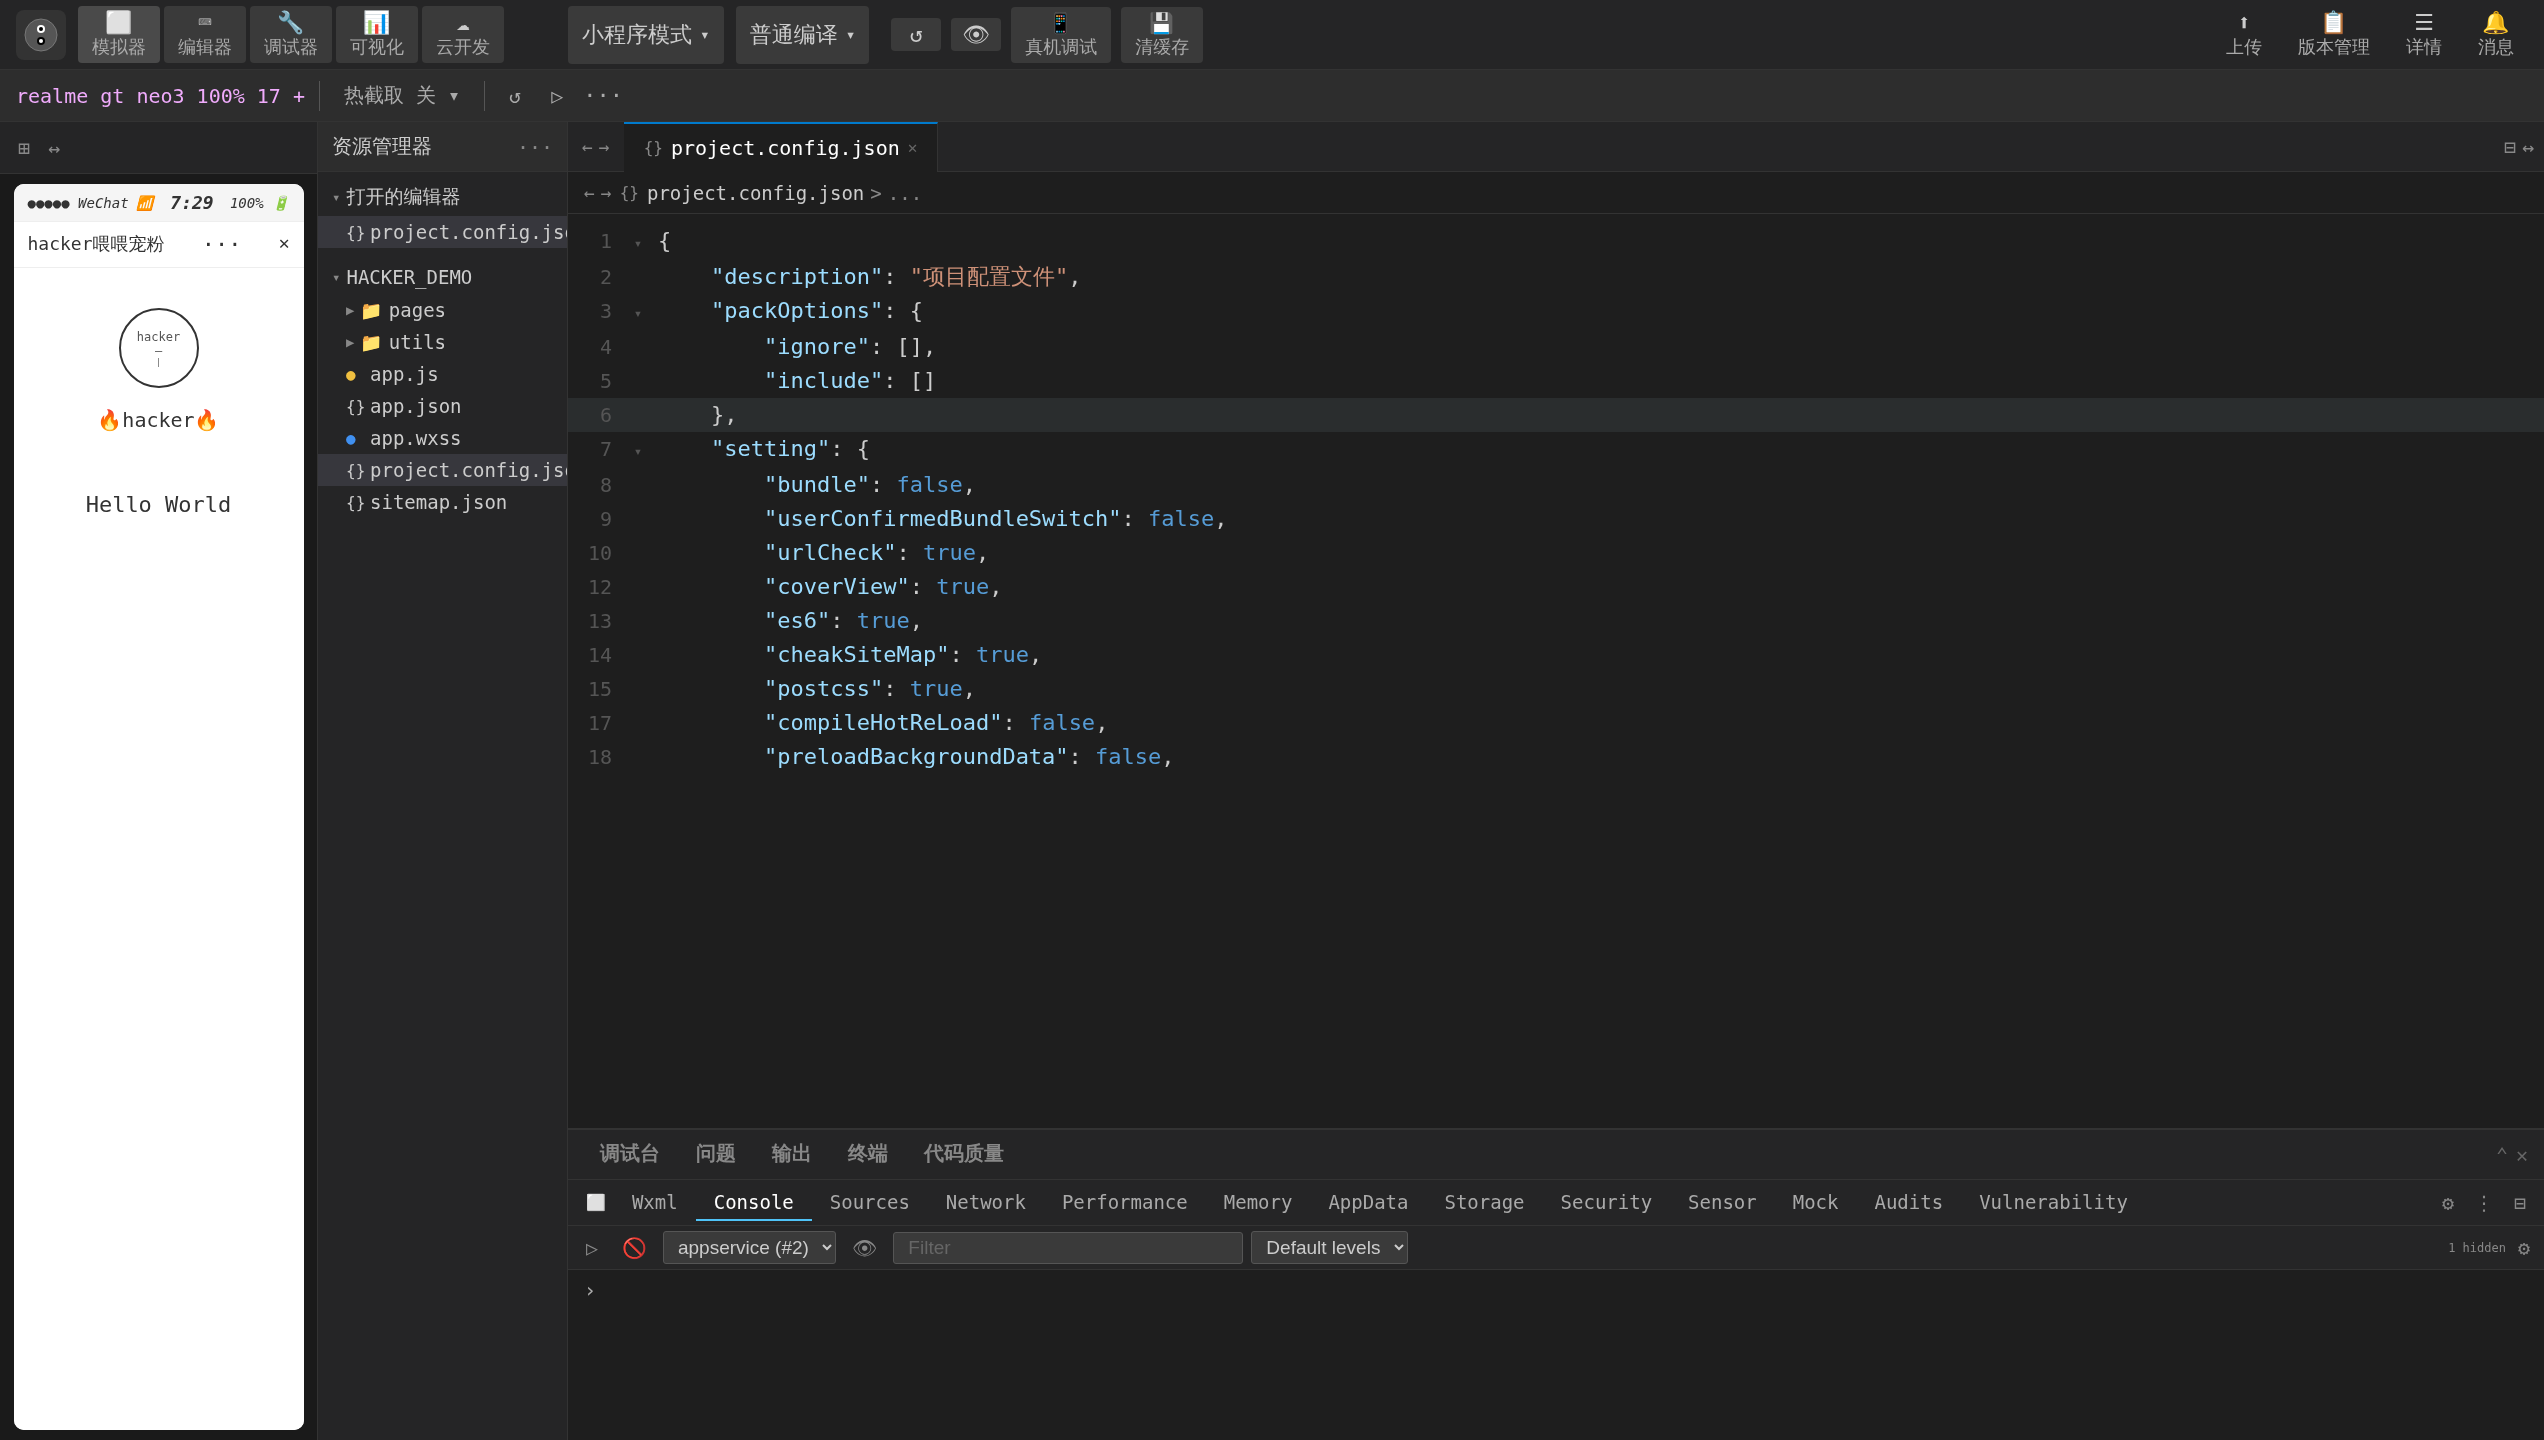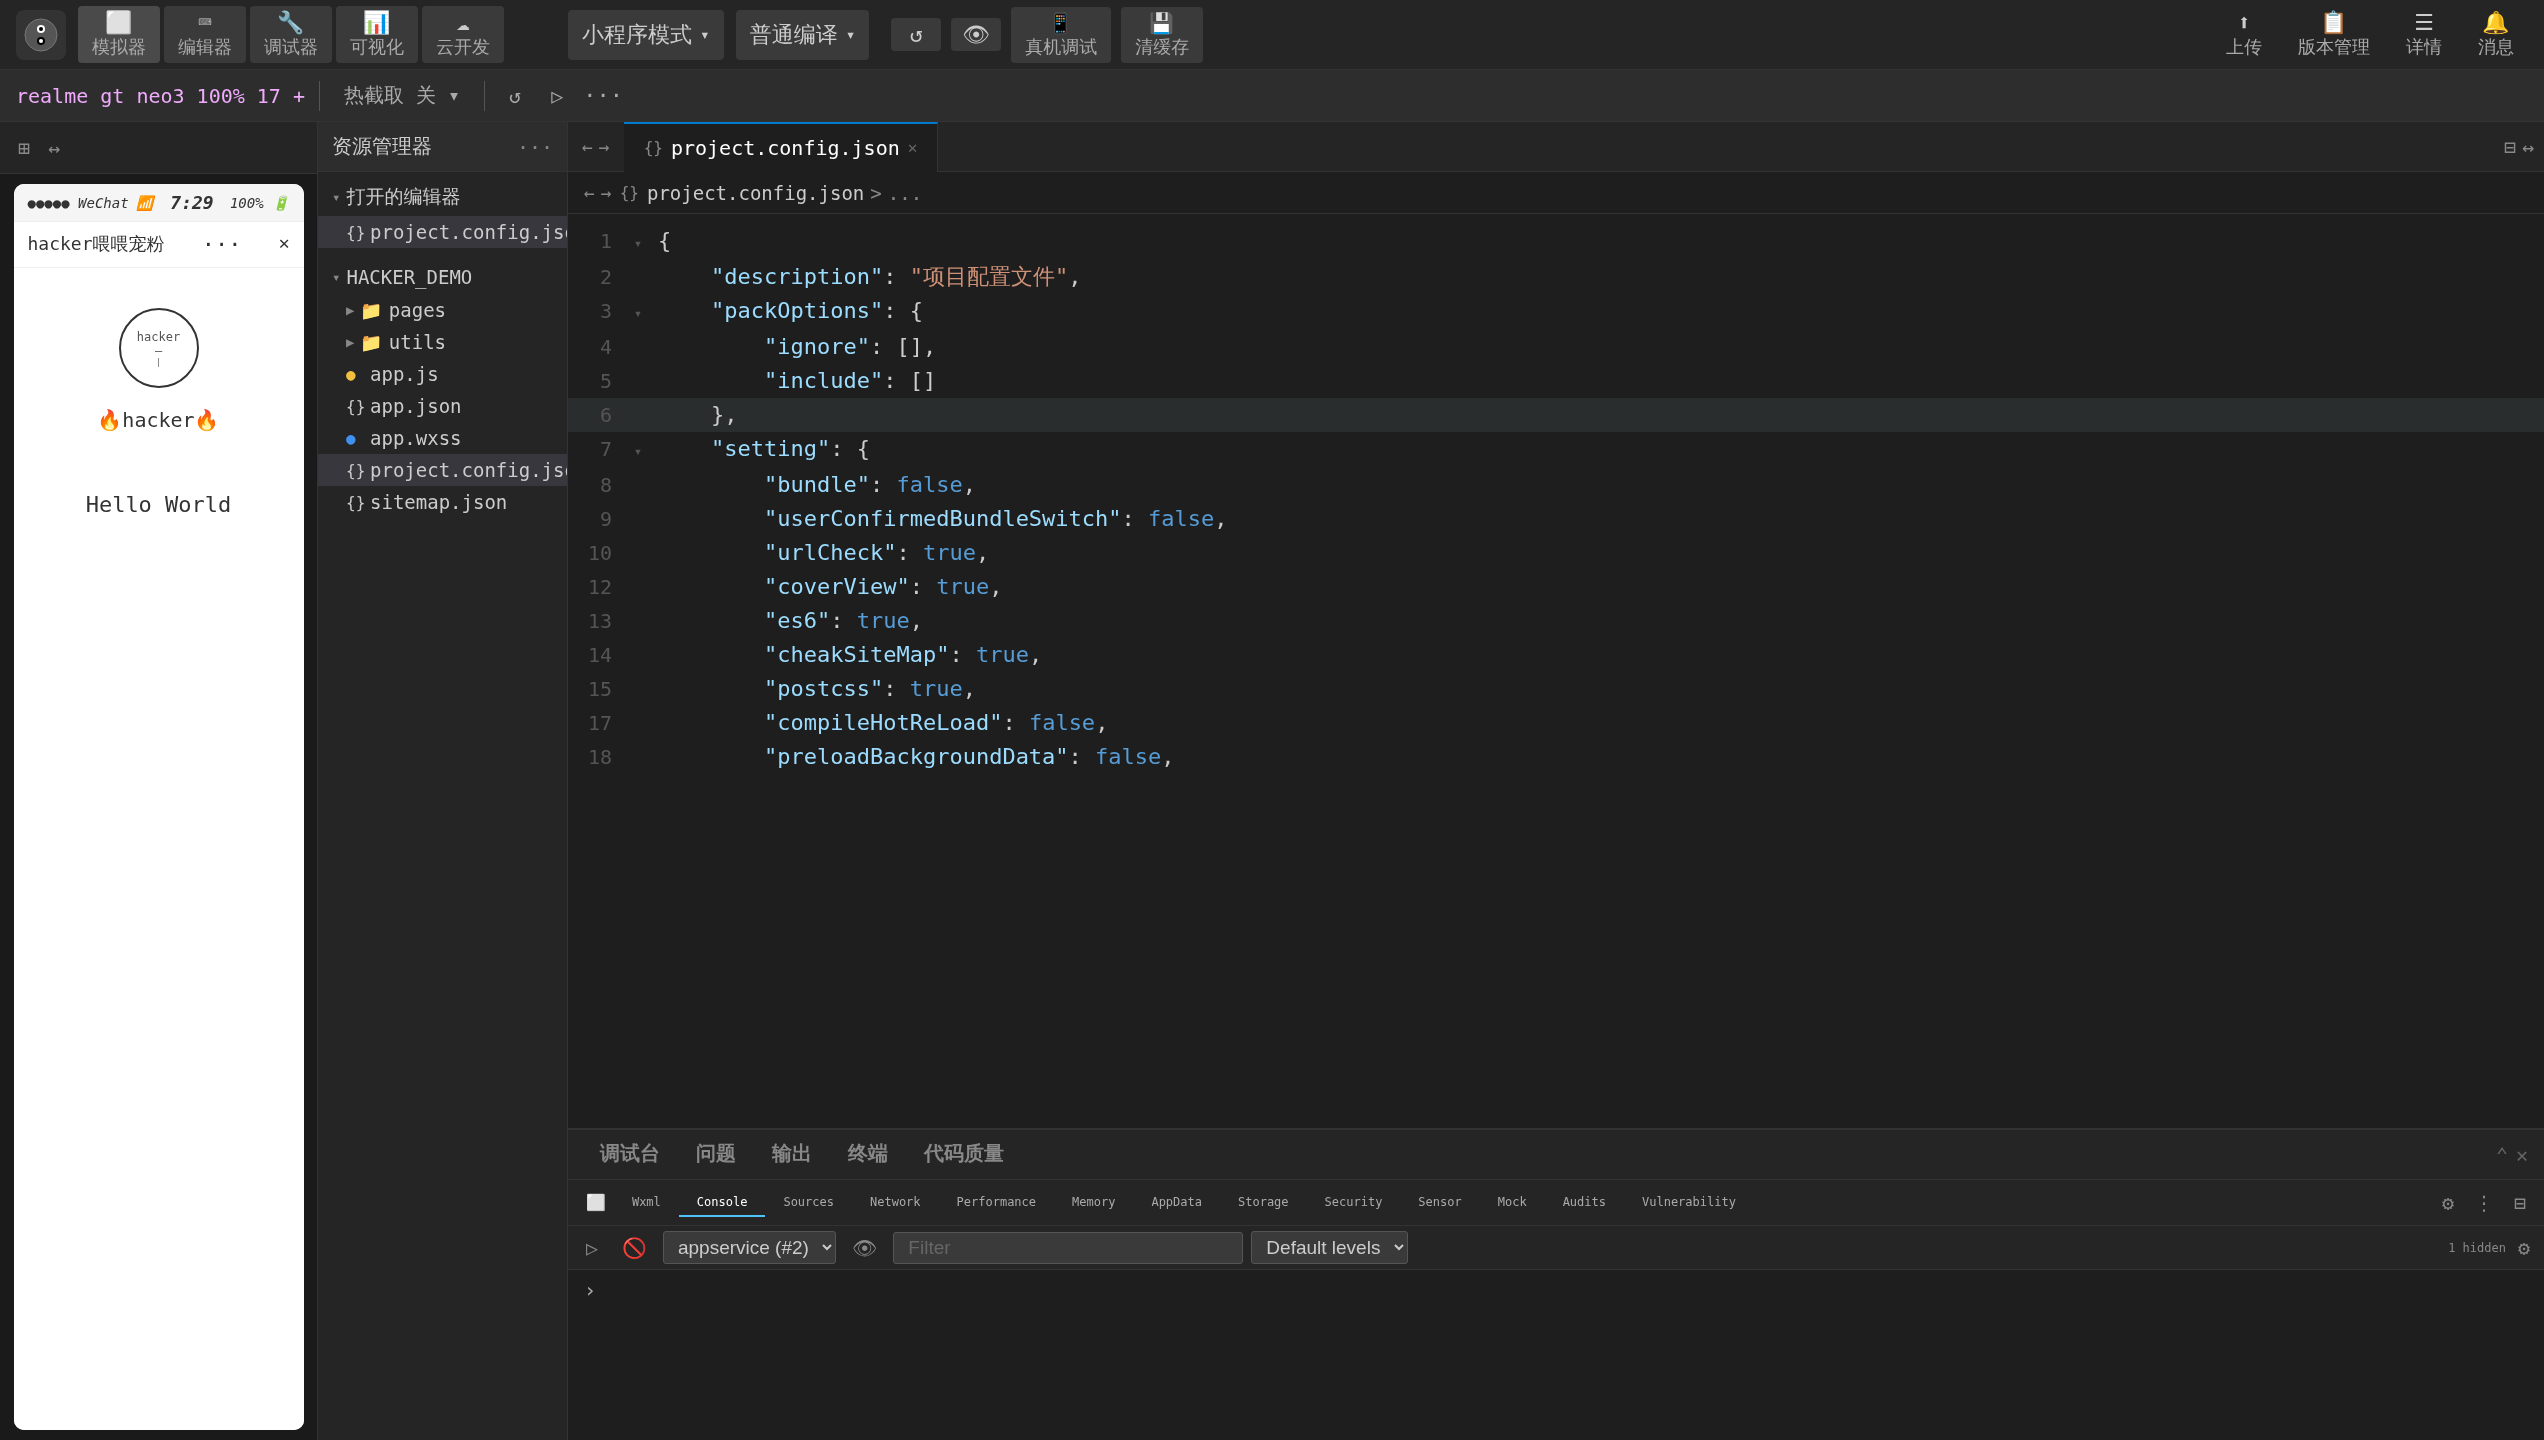--- a/index.html
+++ b/index.html
@@ -64,21 +64,21 @@
     .dropdown-btn {
       display: flex;
       align-items: center;
       background: #3a3a3a;
       border-radius: 4px;
       padding: 6px 14px;
       cursor: pointer;
       gap: 8px;
       font-size: 22px;
       color: #ccc;
-      height: 50px;
+      height: 58px;
     }
     .dropdown-btn .chevron { font-size: 16px; }
     .toolbar-right {
       margin-left: auto;
       display: flex;
       gap: 8px;
       align-items: center;
     }
     .toolbar-right-btn {
       display: flex;
@@ -376,21 +376,21 @@
       align-items: center;
       background: #252526;
       padding: 0 10px;
       height: 46px;
       border-bottom: 1px solid #333;
       gap: 0;
       overflow: hidden;
     }
     .devtools-tab {
       padding: 6px 18px;
-      font-size: 12px;
+      font-size: 19px;
       color: #aaa;
       cursor: pointer;
       border-bottom: 2px solid transparent;
       white-space: nowrap;
       text-align: center;
     }
     .devtools-tab.active {
       color: #fff;
       border-bottom: 2px solid #4fc3f7;
     }

